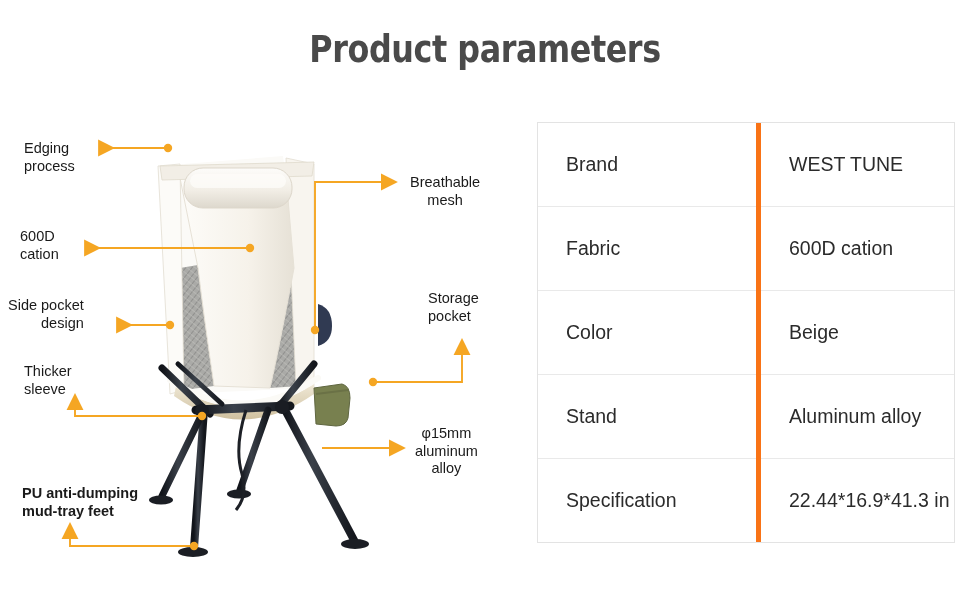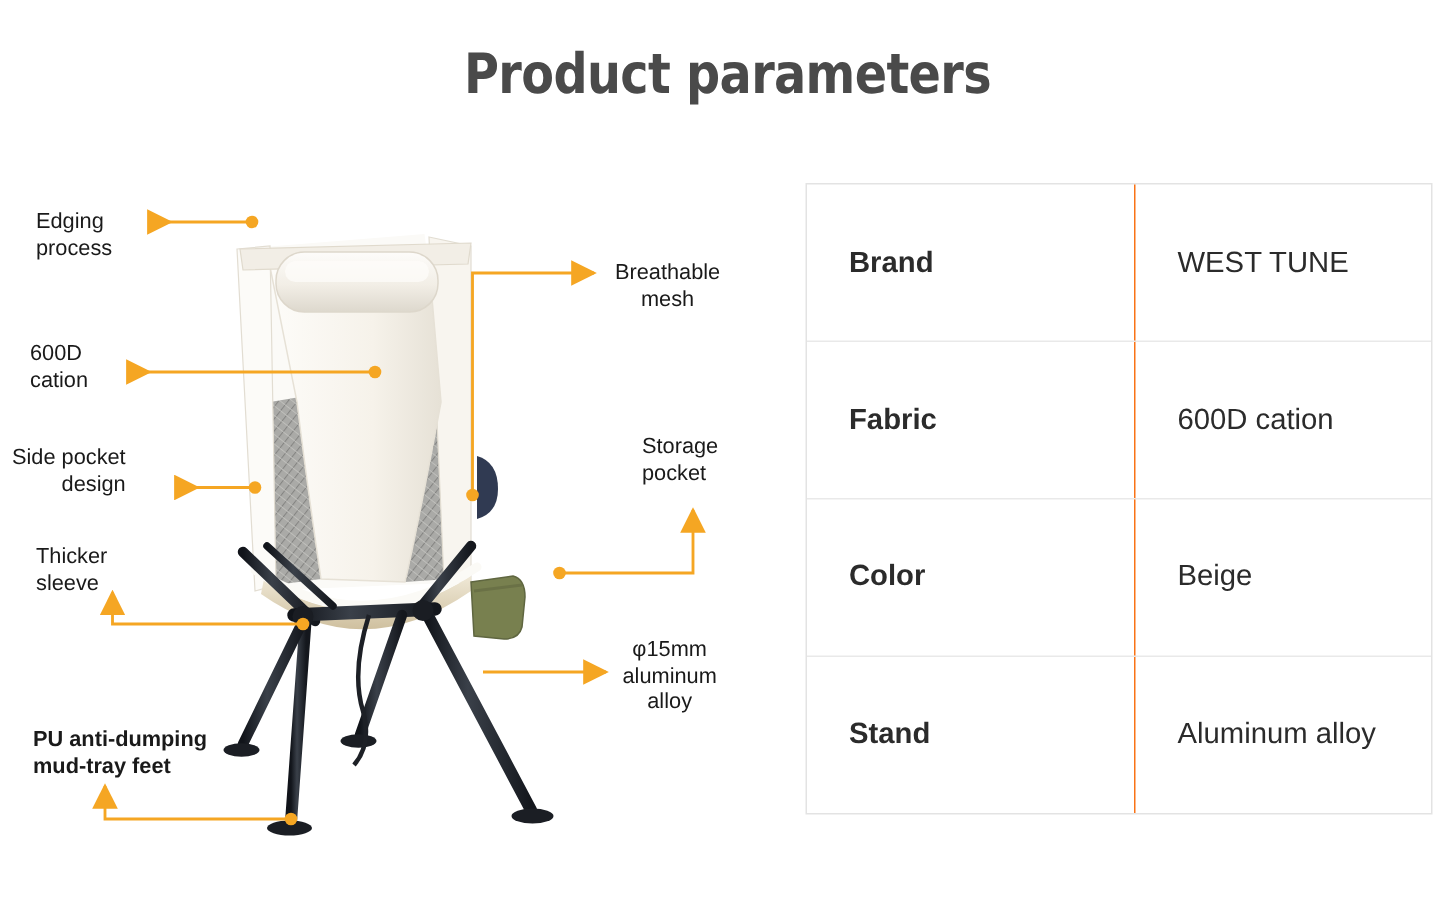--- a/index.html
+++ b/index.html
@@ -36,22 +36,22 @@
   .spec-table td{
     border-bottom:1px solid #e9e9e9;
     padding:0 0 0 28px;
     vertical-align:middle;
     font-size:19.5px;
     color:#2b2b2b;
   }
   .spec-table tr:last-child td{border-bottom:none;}
   .spec-label{
     width:190px;
-    font-weight:bold;
-    border-right:1px solid #f97316;
+    font-weight:normal;
+    border-right:5px solid #f97316;
     color:#1f1f1f;
   }
   .spec-value{
     font-weight:normal;
     color:#333333;
     padding-left:21px;
   }
 
   
   .anno{
@@ -259,17 +259,21 @@
             <td class="spec-value">600D cation</td>
           </tr>
           <tr>
             <td class="spec-label">Color</td>
             <td class="spec-value">Beige</td>
           </tr>
           <tr>
             <td class="spec-label">Stand</td>
             <td class="spec-value">Aluminum alloy</td>
           </tr>
+          <tr>
+            <td class="spec-label">Specification</td>
+            <td class="spec-value">22.44*16.9*41.3 in</td>
+          </tr>
         </tbody>
     </table>
   </div>
 
 </div>
 
 </body></html>

